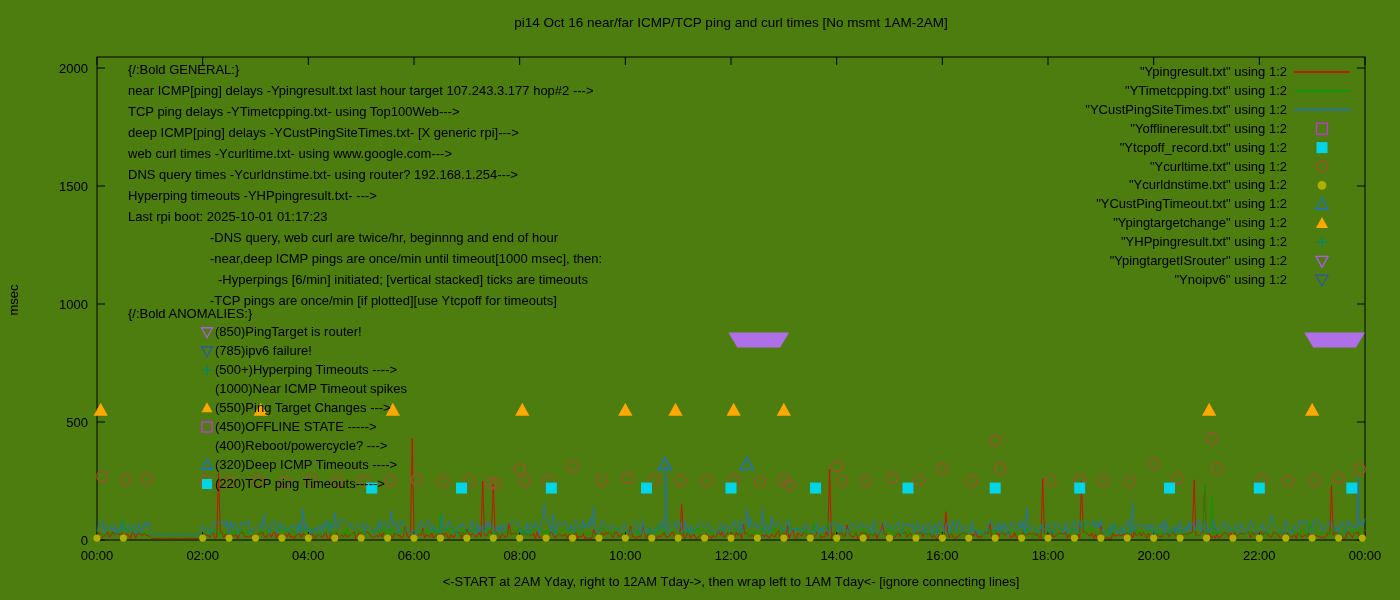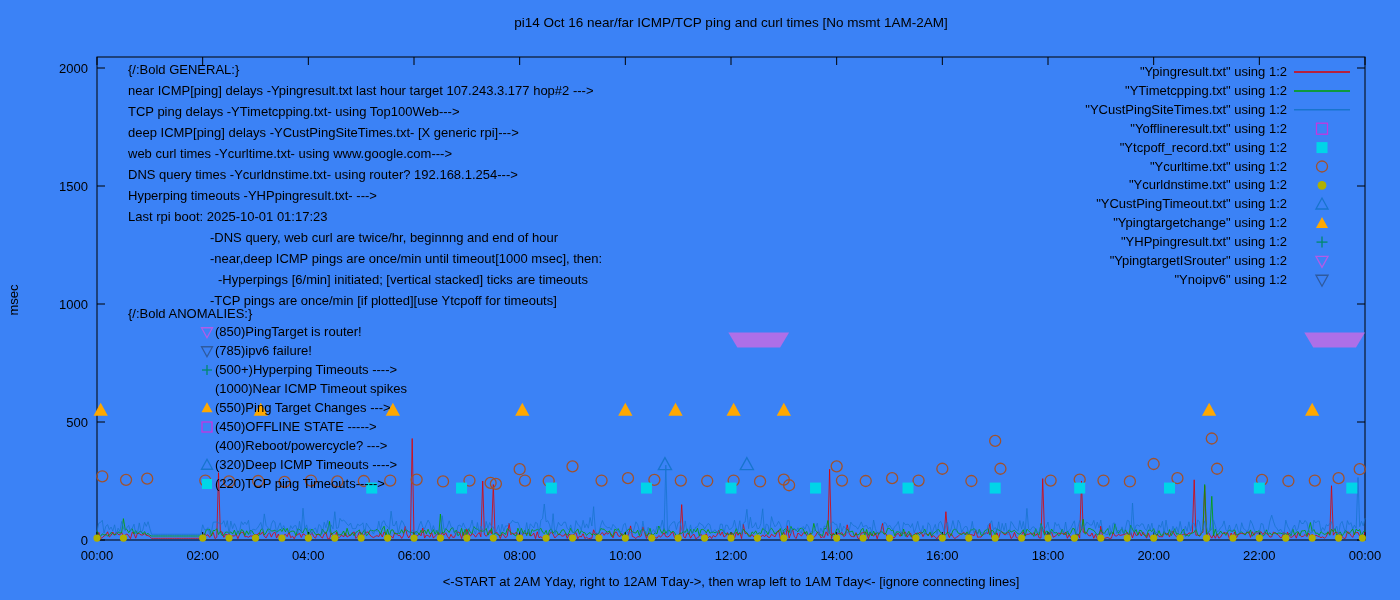--- a/index.html
+++ b/index.html
@@ -1,16 +1,16 @@
 <!DOCTYPE html>
 <html><head>
 <meta charset="utf-8">
 <style>
   html,body{margin:0;padding:0;background:#fff;}
-  .page{position:relative;width:1400px;height:600px;background:#3b82f6;font-family:"Liberation Sans",sans-serif;overflow:hidden;}
+  .page{position:relative;width:1400px;height:600px;background:#4d7c0f;font-family:"Liberation Sans",sans-serif;overflow:hidden;}
   svg{position:absolute;top:0;left:0;}
   svg text{font-family:"Liberation Sans",sans-serif;font-size:13px;fill:#000;}
   .title-text{font-size:13.5px;}
 </style>
 </head>
 <body>
 
 <div class="page">
   <svg id="plot-svg" width="1400" height="600" viewBox="0 0 1400 600">
     <text class="title-text" x="731" y="27" text-anchor="middle">pi14 Oct 16  near/far ICMP/TCP ping and curl times [No msmt 1AM-2AM]</text>

